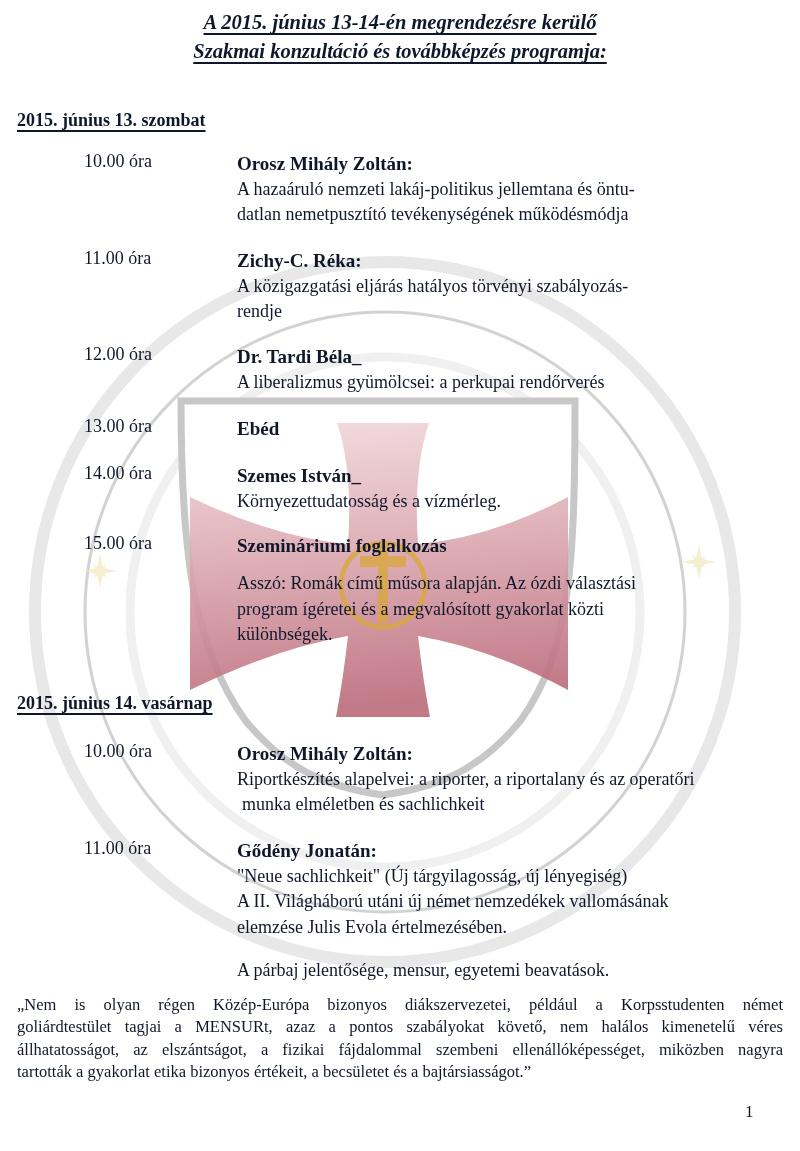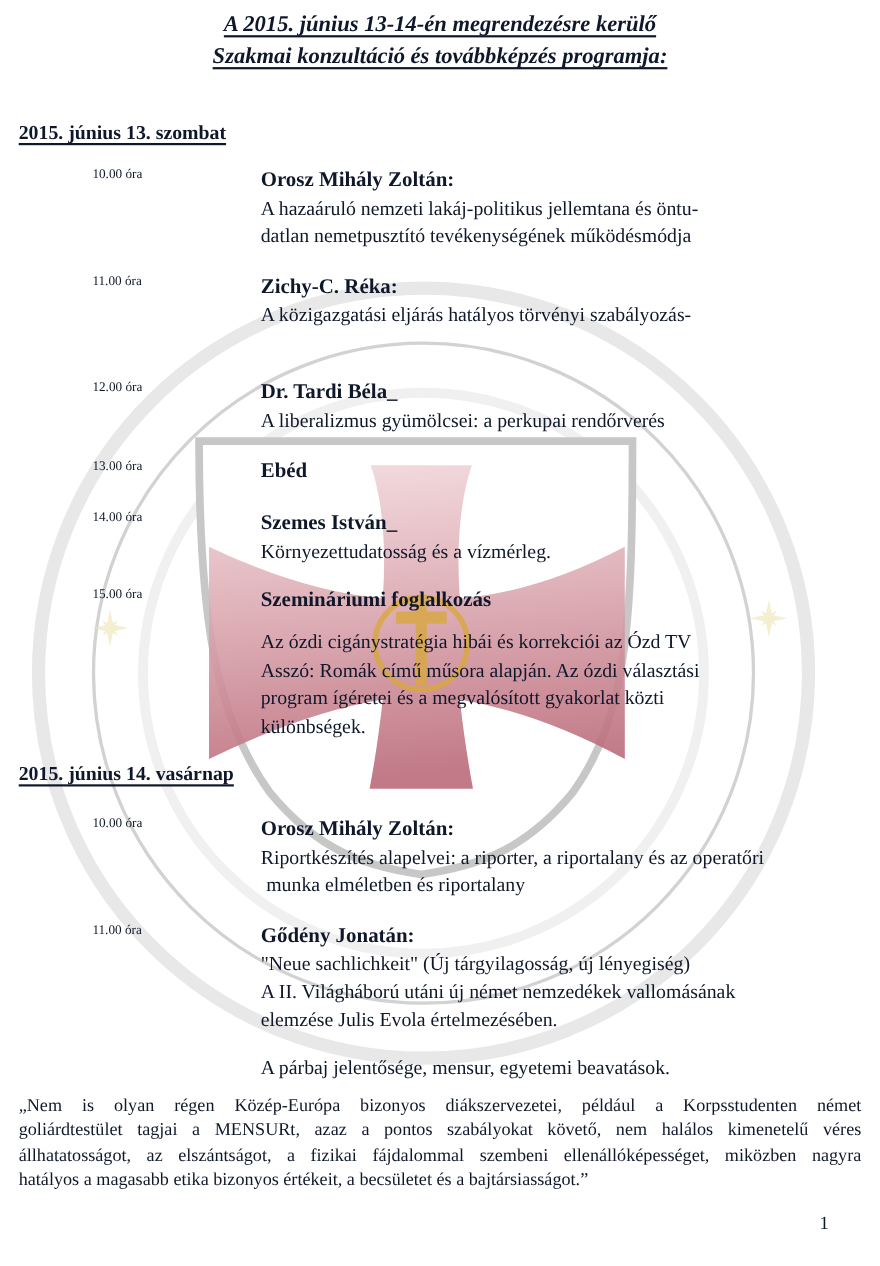--- a/index.html
+++ b/index.html
@@ -31,21 +31,21 @@
     left:17px;
     font-size:18px; font-weight:bold; white-space:nowrap;
     text-decoration:underline;
     text-decoration-thickness:1.5px;
     text-underline-offset:4px;
     text-align:right;
   }
   .entry { left:0; width:800px; }
   .entry .time {
     position:absolute; left:84px; top:0;
-    font-size:12px; white-space:nowrap;
+    font-size:18px; white-space:nowrap;
   }
   .entry .content {
     position:absolute; left:237px; top:0; width:560px;
   }
   .speaker { font-size:19px; font-weight:bold; line-height:25.5px; white-space:nowrap; }
   .line    { font-size:18px; line-height:25.5px; white-space:nowrap; }
   .para { left:237px; width:560px; }
   .footer-quote { left:17px; width:766px; }
   .footer-line {
     font-size:16.5px; line-height:22.4px;
@@ -121,20 +121,21 @@
       <div class="line">A hazaáruló nemzeti lakáj-politikus jellemtana és öntu-</div>
       <div class="line">datlan nemetpusztító tevékenységének működésmódja</div>
     </div>
   </div>
 
   <div class="txt entry" style="top:248px">
     <div class="time">11.00 óra</div>
     <div class="content">
       <div class="speaker">Zichy-C. Réka:</div>
       <div class="line">A közigazgatási eljárás hatályos törvényi szabályozás-</div>
+      <div class="line">rendje</div>
     </div>
   </div>
 
   <div class="txt entry" style="top:344px">
     <div class="time">12.00 óra</div>
     <div class="content">
       <div class="speaker">Dr. Tardi Béla_</div>
       <div class="line">A liberalizmus gyümölcsei: a perkupai rendőrverés</div>
     </div>
   </div>
@@ -155,34 +156,33 @@
   </div>
 
   <div class="txt entry" style="top:533px">
     <div class="time">15.00 óra</div>
     <div class="content">
       <div class="speaker">Szemináriumi foglalkozás</div>
     </div>
   </div>
 
   <div class="txt para" style="top:571px">
-    <div class="line">Az ózdi cigánystratégia hibái és korrekciói az Ózd TV</div>
     <div class="line">Asszó: Romák című műsora alapján. Az ózdi választási</div>
     <div class="line">program ígéretei és a megvalósított gyakorlat közti</div>
     <div class="line">különbségek.</div>
   </div>
 
   <div class="txt sec-heading" style="top:693px">2015. június 14. vasárnap</div>
 
   <div class="txt entry" style="top:741px">
     <div class="time">10.00 óra</div>
     <div class="content">
       <div class="speaker">Orosz Mihály Zoltán:</div>
       <div class="line">Riportkészítés alapelvei: a riporter, a riportalany és az operatőri</div>
-      <div class="line" style="padding-left:5px">munka elméletben és riportalany</div>
+      <div class="line" style="padding-left:5px">munka elméletben és sachlichkeit</div>
     </div>
   </div>
 
   <div class="txt entry" style="top:838px">
     <div class="time">11.00 óra</div>
     <div class="content">
       <div class="speaker">Gődény Jonatán:</div>
       <div class="line">"Neue sachlichkeit" (Új tárgyilagosság, új lényegiség)</div>
       <div class="line">A II. Világháború utáni új német nemzedékek vallomásának</div>
       <div class="line">elemzése Julis Evola értelmezésében.</div>
@@ -190,18 +190,18 @@
   </div>
 
   <div class="txt para" style="top:958px">
     <div class="line">A párbaj jelentősége, mensur, egyetemi beavatások.</div>
   </div>
 
   <div class="txt footer-quote" style="top:994px">
     <div class="footer-line">„Nem is olyan régen Közép-Európa bizonyos diákszervezetei, például a Korpsstudenten német</div>
     <div class="footer-line">goliárdtestület tagjai a MENSURt, azaz a pontos szabályokat követő, nem halálos kimenetelű véres</div>
     <div class="footer-line">állhatatosságot, az elszántságot, a fizikai fájdalommal szembeni ellenállóképességet, miközben nagyra</div>
-    <div class="footer-line last">hatályos a magasabb etika bizonyos értékeit, a becsületet és a bajtársiasságot.”</div>
+    <div class="footer-line last">tartották a gyakorlat etika bizonyos értékeit, a becsületet és a bajtársiasságot.”</div>
   </div>
 
   <div class="txt page-number" style="left:745px; top:1102px">1</div>
 
 </div>
 
 </body></html>

